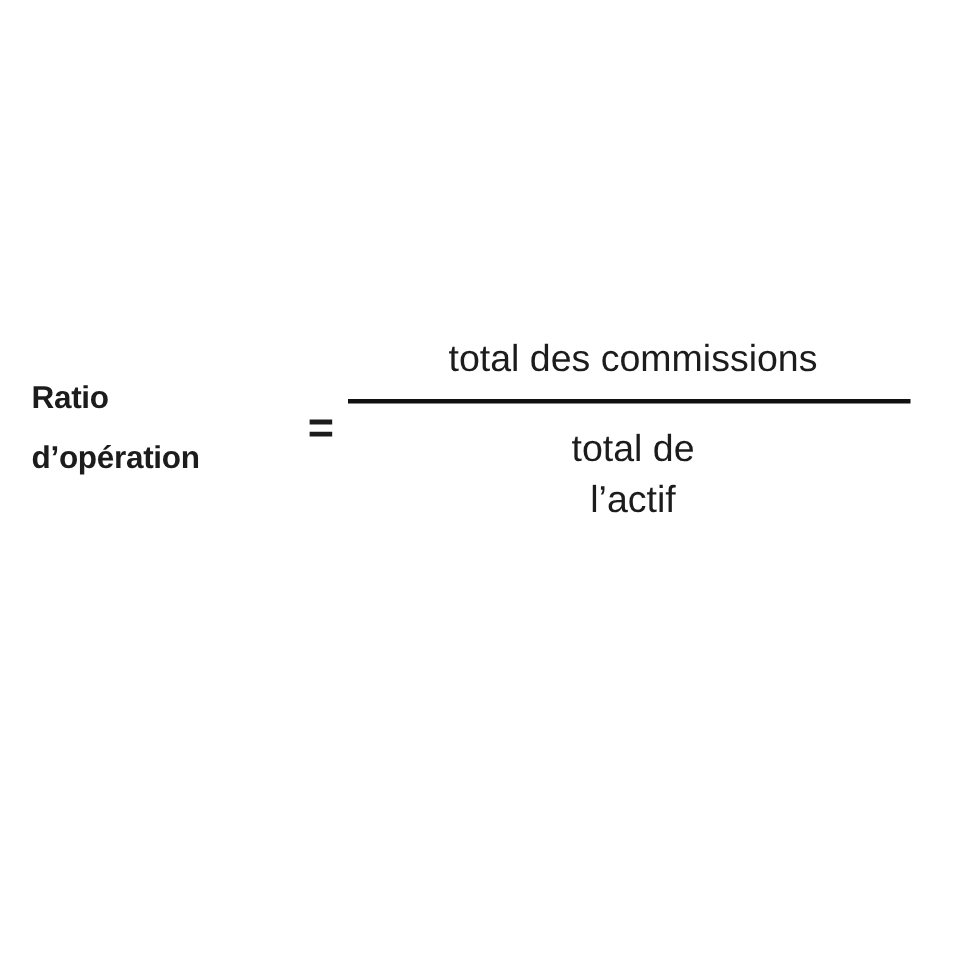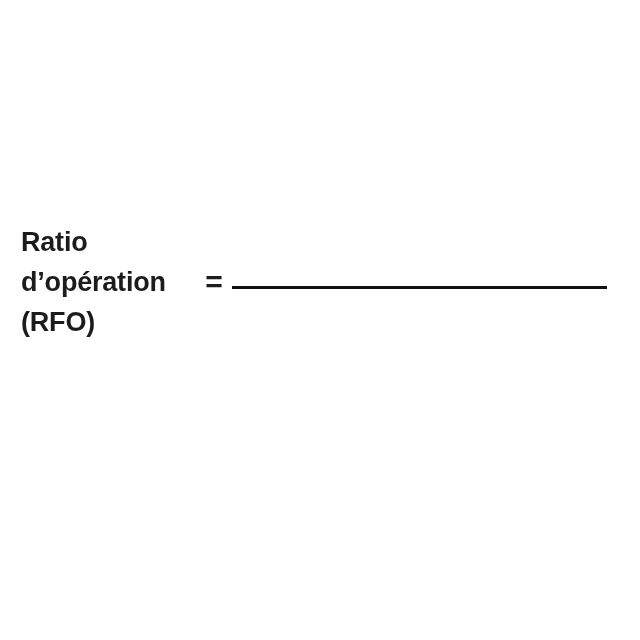--- a/index.html
+++ b/index.html
@@ -37,21 +37,21 @@
     justify-content: flex-start;
   }
 
   
   .lhs-label {
     flex: 0 0 auto;
     width: 196px;
     padding-left: 21px;
     box-sizing: border-box;
     font-weight: bold;
-    font-size: 27px;
+    font-size: 21px;
     line-height: 40px;
     letter-spacing: -0.2px;
     text-align: left;
     white-space: nowrap;
   }
   .lhs-label .lhs-line {
     display: block;
   }
 
   
@@ -102,30 +102,34 @@
 </head>
 <body style="background: rgb(255, 255, 255); color: rgb(28, 28, 28);">
 
 <div id="formula-canvas" style="background: rgb(255, 255, 255);">
 
   <div class="equation">
 
     <div class="lhs-label">
       <span class="lhs-line">Ratio</span>
       <span class="lhs-line">d’opération</span>
-      <span class="lhs-line">(RFO)</span>
     </div>
 
     <div class="equals-sign">=</div>
 
     <div class="fraction">
 
       <div class="fraction-part numerator">
+        <span class="frac-line">total des commissions</span>
       </div>
 
       <div class="fraction-bar" style="background: rgb(17, 17, 17);"></div>
 
+      <div class="fraction-part denominator">
+        <span class="frac-line">total de</span>
+        <span class="frac-line">l’actif</span>
+      </div>
 
     </div>
 
   </div>
 
 </div>
 
 </body></html>

